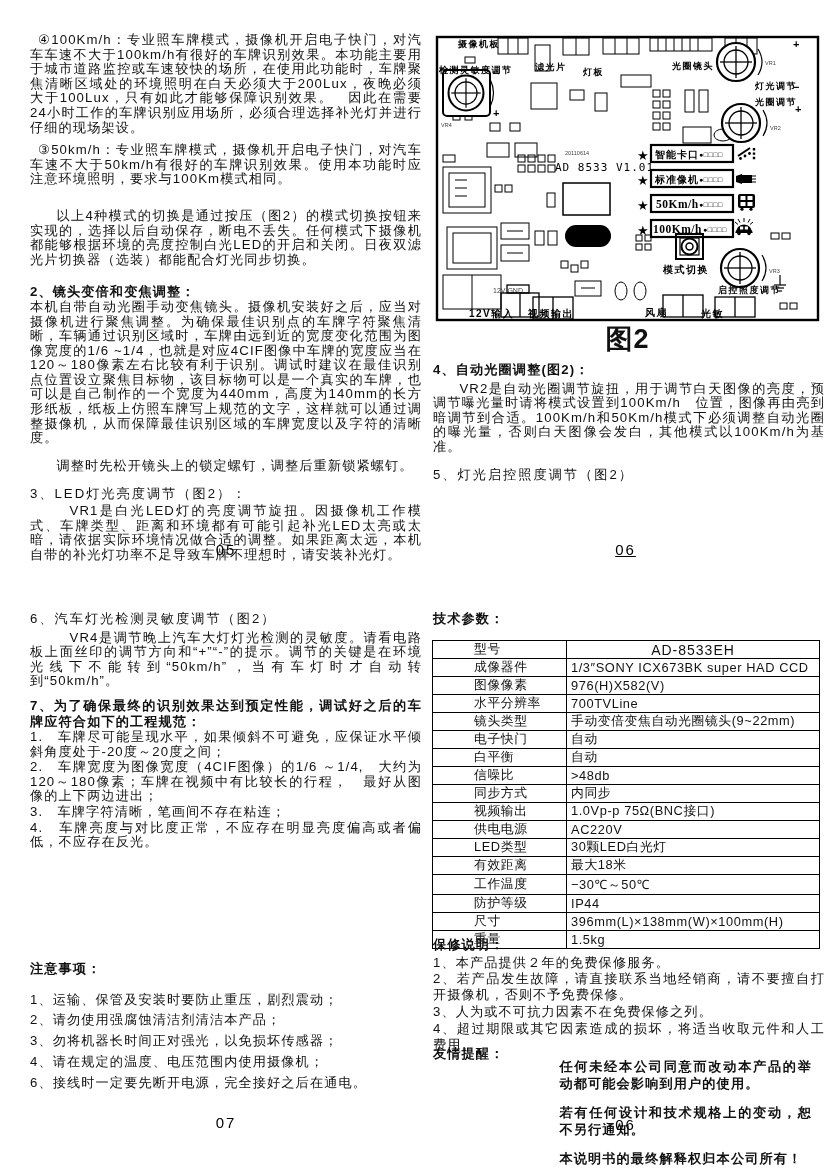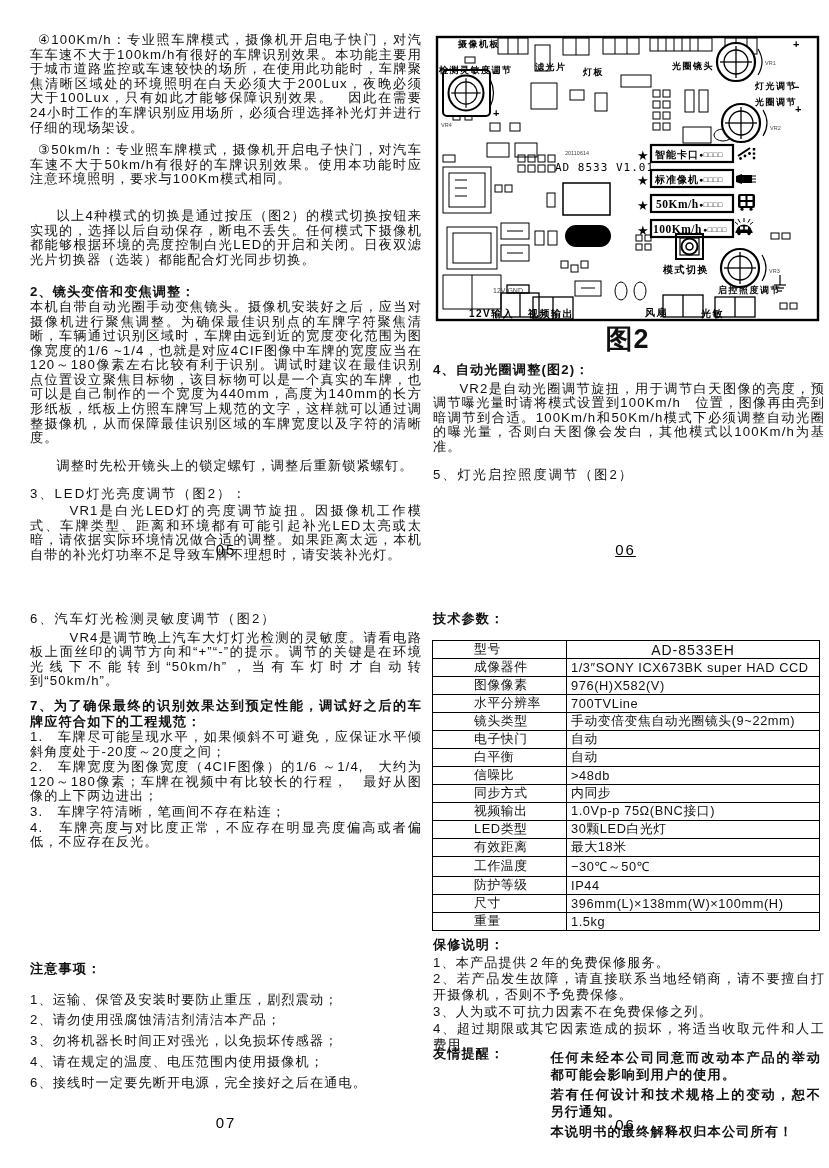--- a/index.html
+++ b/index.html
@@ -22,21 +22,21 @@
   table.spec td{border:1.4px solid #000;font-size:12.8px;height:14.9px;padding:0 4px;
     white-space:nowrap;overflow:hidden;letter-spacing:0.6px;}
   table.spec td.k{width:88px;padding-left:41px;}
   table.spec tr:first-of-type td.v{text-align:center;font-size:14px;letter-spacing:1px;}
   
   .list p{margin:0 0 6.2px 0;}
   .eng p{margin:0 0 1px 0;}
   .warranty p{margin:0 0 1px 0;line-height:15.8px;}
   .reminder{display:flex;font-weight:bold;line-height:16.5px;}
   .reminder .lbl{white-space:nowrap;margin-right:2px;}
-  .reminder p{margin:4px;}
+  .reminder p{margin:13px;}
   
   .figcap{position:absolute;left:435px;top:321px;width:385px;text-align:center;
     font-size:27px;font-weight:bold;letter-spacing:1px;}
   svg text{font-family:"Liberation Sans",sans-serif;fill:#000;}
   svg .lab9{font-size:9px;font-weight:bold;letter-spacing:1.5px;}
   svg .lab10{font-size:10px;font-weight:bold;letter-spacing:1.5px;}
   svg .tiny{font-size:5.5px;fill:#444;letter-spacing:0;}
   svg .chiptxt{font-family:"DejaVu Sans Mono",monospace;font-size:11px;letter-spacing:1px;}
   svg .star{font-size:13px;}
   svg .mlabel{font-size:10px;font-weight:bold;letter-spacing:1px;}
@@ -376,20 +376,24 @@
       <tr>
         <td class="k">同步方式</td>
         <td class="v">内同步</td>
       </tr>
 
       <tr>
         <td class="k">视频输出</td>
         <td class="v">1.0Vp-p  75Ω(BNC接口)</td>
       </tr>
 
+      <tr>
+        <td class="k">供电电源</td>
+        <td class="v">AC220V</td>
+      </tr>
 
       <tr>
         <td class="k">LED类型</td>
         <td class="v">30颗LED白光灯</td>
       </tr>
 
       <tr>
         <td class="k">有效距离</td>
         <td class="v">最大18米</td>
       </tr>

